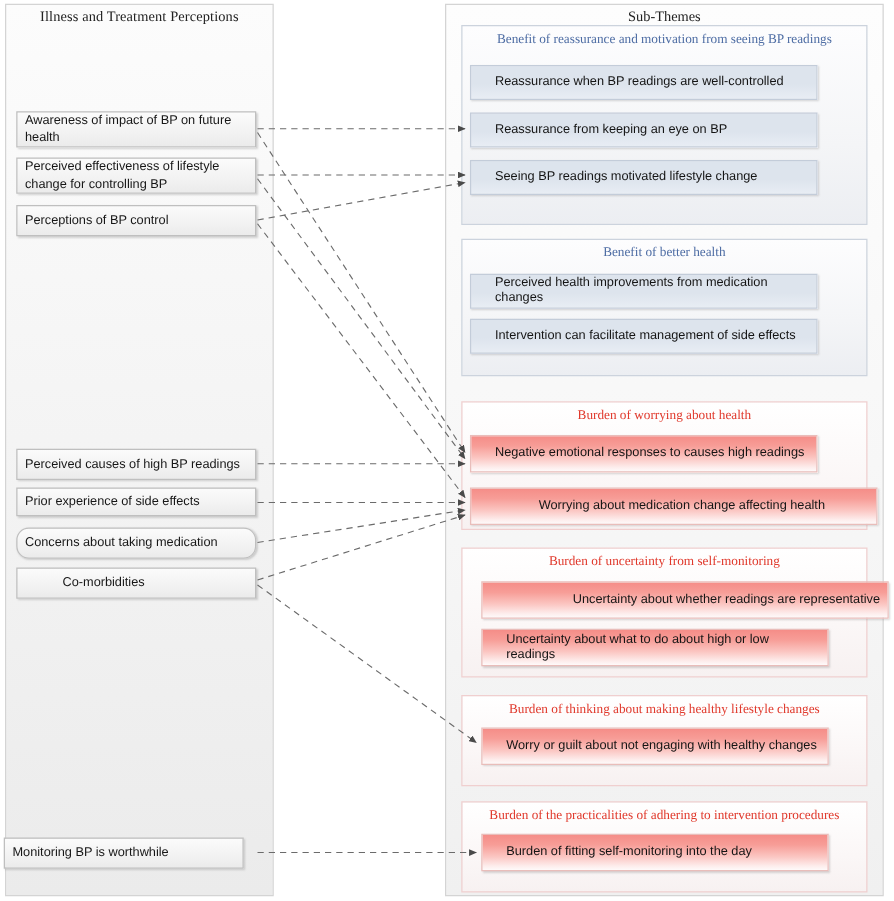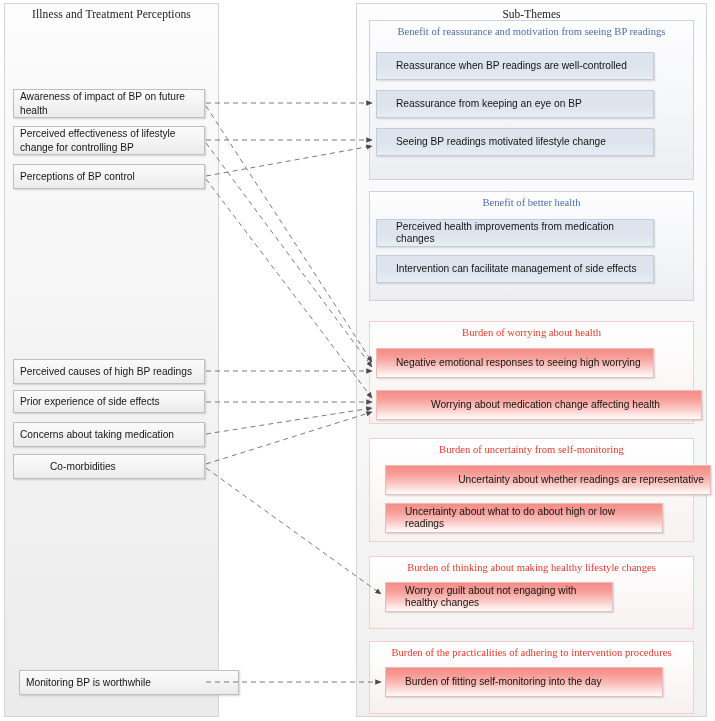--- a/index.html
+++ b/index.html
@@ -173,38 +173,38 @@
       <div class="sub-theme-box blue" style="left: 376px; top: 219px; width: 278px; height: 28px;">
         <span>Perceived health improvements from medication changes</span>
       </div>
       <div class="sub-theme-box blue" style="left: 376px; top: 255px; width: 278px; height: 28px;">
         <span>Intervention can facilitate management of  side effects</span>
       </div>
       <div class="group burden" style="left: 369px; top: 321px; width: 325px; height: 103px;">
         <div class="group-title">Burden of worrying about health</div>
       </div>
       <div class="sub-theme-box red" style="left: 376px; top: 348px; width: 278px; height: 30px;">
-        <span>Negative emotional responses to seeing high worrying</span>
+        <span>Negative emotional responses to causes high readings</span>
       </div>
       <div class="sub-theme-box red" style="left: 376px; top: 390px; width: 326px; height: 30px; justify-content: center;">
         <span>Worrying about medication change affecting health</span>
       </div>
       <div class="group burden" style="left: 369px; top: 438px; width: 325px; height: 104px;">
         <div class="group-title">Burden of uncertainty from self-monitoring</div>
       </div>
       <div class="sub-theme-box red" style="left: 385px; top: 465px; width: 326px; height: 30px; justify-content: flex-end;">
         <span>Uncertainty about whether readings are representative</span>
       </div>
       <div class="sub-theme-box red" style="left: 385px; top: 503px; width: 278px; height: 30px;">
         <span>Uncertainty about what to do about high or low readings</span>
       </div>
       <div class="group burden" style="left: 369px; top: 556px; width: 325px; height: 73px;">
         <div class="group-title">Burden of thinking about making healthy lifestyle changes</div>
       </div>
-      <div class="sub-theme-box red" style="left: 385px; top: 582px; width: 228px; height: 30px;">
+      <div class="sub-theme-box red" style="left: 385px; top: 582px; width: 278px; height: 30px;">
         <span>Worry or guilt about not engaging with healthy changes</span>
       </div>
       <div class="group burden" style="left: 369px; top: 641px; width: 325px; height: 73px;">
         <div class="group-title">Burden of the practicalities of adhering to intervention procedures</div>
       </div>
       <div class="sub-theme-box red" style="left: 385px; top: 667px; width: 278px; height: 30px;">
         <span>Burden of fitting self-monitoring into the day</span>
       </div>
     </div>
 
@@ -217,27 +217,27 @@
       </div>
       <div class="main-theme-box" style="left: 13px; top: 164px; width: 192px; height: 25px;">
         <span>Perceptions of BP control</span>
       </div>
       <div class="main-theme-box" style="left: 13px; top: 359px; width: 192px; height: 25px;">
         <span>Perceived causes of high BP readings</span>
       </div>
       <div class="main-theme-box" style="left: 13px; top: 390px; width: 192px; height: 23px;">
         <span>Prior experience of side effects</span>
       </div>
-      <div class="main-theme-box" style="left: 13px; top: 422px; width: 192px; height: 25px;">
+      <div class="main-theme-box" style="left: 13px; top: 422px; width: 192px; height: 25px; border-radius: 10px;">
         <span>Concerns about taking medication</span>
       </div>
       <div class="main-theme-box" style="left: 13px; top: 454px; width: 192px; height: 25px; padding-left: 36px;">
         <span>Co-morbidities</span>
       </div>
-      <div class="main-theme-box" style="left: 19px; top: 670px; width: 220px; height: 25px;">
+      <div class="main-theme-box" style="left: 3px; top: 670px; width: 192px; height: 25px;">
         <span>Monitoring BP is worthwhile</span>
       </div>
     </div>
 
   <svg id="connectors" viewBox="0 0 715 721" width="715" height="721" xmlns="http://www.w3.org/2000/svg">
     <defs>
       <marker id="arrowhead" markerWidth="7" markerHeight="6" refX="6.4" refY="3" orient="auto" markerUnits="strokeWidth">
         <path d="M0,0 L7,3 L0,6 z" fill="#4a4a4a"></path>
       </marker>
     </defs>

